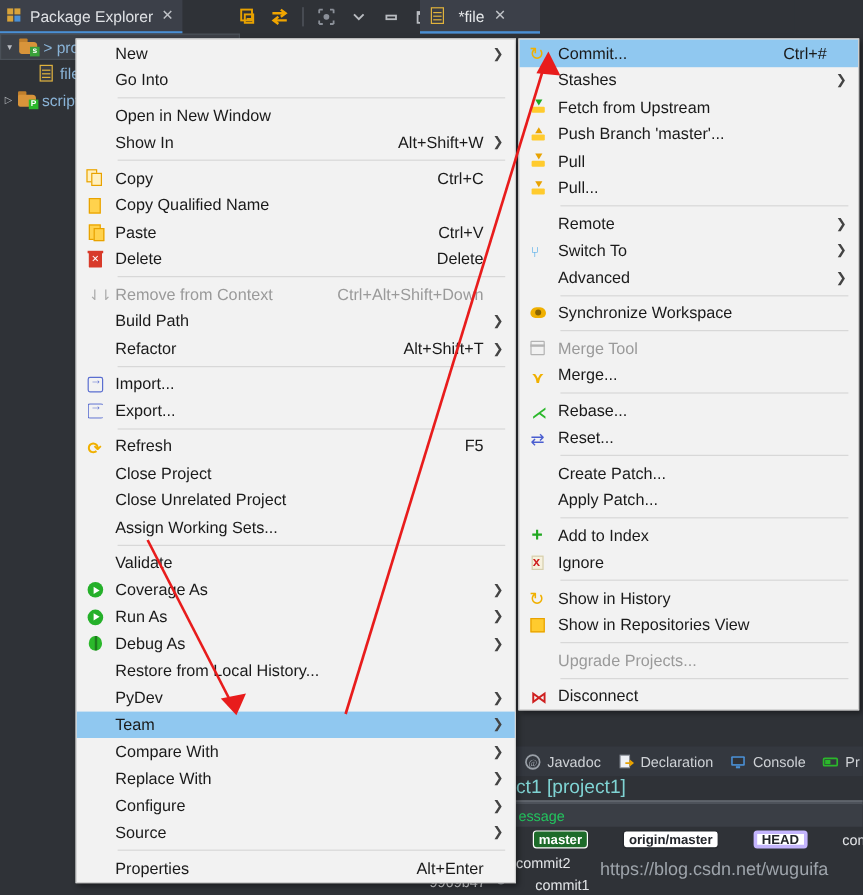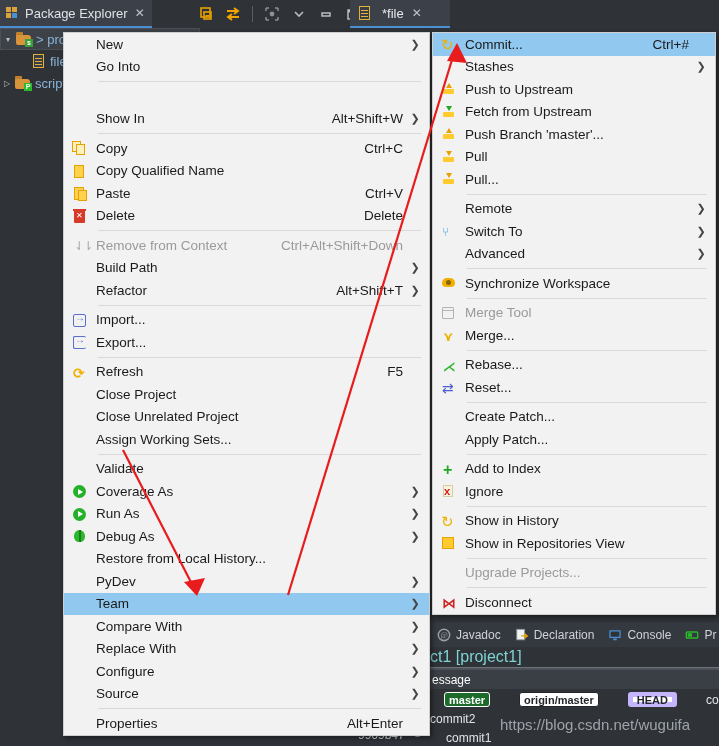--- a/index.html
+++ b/index.html
@@ -49,27 +49,27 @@
   .fold .badge{position:absolute;right:-1px;bottom:-1px;width:8px;height:8px;font-size:7px;line-height:8px;text-align:center;color:#fff;font-weight:bold;}
   .doc{width:14px;height:15px;position:relative;margin-right:4px;}
   .doc .pg{position:absolute;left:1px;top:0;width:11px;height:14px;border:1px solid #e0b23c;background:#3a3d44;box-sizing:border-box;}
   .doc .ln{position:absolute;left:3px;width:7px;height:1px;background:#e0b23c;}
 
   
   .bottom-tabs{position:absolute;left:430px;top:622px;width:289px;height:25px;background:#34383f;display:flex;align-items:center;font-size:12px;color:#cfd2d6;}
   .btab{display:flex;align-items:center;padding:0 7px;height:25px;white-space:nowrap;}
   .repo-line{position:absolute;left:430px;top:647px;width:318px;height:20px;color:#7fd3d3;font-size:16px;display:flex;align-items:center;background:#2f3237;}
   .hdr-line{position:absolute;left:430px;top:667px;width:289px;height:3px;background:#4d525a;border-top:1px solid #6c717a;}
-  .col-hdr{position:absolute;left:430px;top:670px;width:289px;height:19px;color:#ffffff;font-size:12px;display:flex;align-items:center;background:#3a3e45;}
+  .col-hdr{position:absolute;left:430px;top:670px;width:289px;height:19px;color:#22c55e;font-size:12px;display:flex;align-items:center;background:#3a3e45;}
   .commits{position:absolute;left:430px;top:690px;width:289px;height:56px;background:#2f3237;}
   .crow{height:19px;display:flex;align-items:center;font-size:12px;color:#e3e5e8;white-space:nowrap;gap:26px;}
   .ref{display:inline-flex;align-items:center;height:15px;padding:0 4px;border-radius:3px;font-size:11px;font-weight:bold;margin-right:3px;box-sizing:border-box;}
   .ref.master{background:#1d6b2a;color:#ffffff;border:1px solid #ffffff;}
   .ref.origin{background:#ffffff;color:#23262b;border:1px solid #23262b;}
-  .ref.head{background:#ffffff;color:#23262b;border:5px solid #c4b5fd;font-weight:bold;}
+  .ref.head{background:#ffffff;color:#23262b;border:3px solid #c4b5fd;font-weight:bold;}
   .graphdot{width:7px;height:7px;border-radius:50%;background:#9aa0a8;display:inline-block;}
   .watermark{position:absolute;left:500px;top:716px;color:#9ea4ab;font-size:15px;font-family:"Liberation Sans",sans-serif;}
   .sha{position:absolute;left:358px;top:728px;color:#d6d8db;font-size:12px;}
 
   
   .menu{
     position:absolute;background:#f2f2f2;border:1px solid #cfcfcf;
     box-shadow:2px 2px 5px rgba(0,0,0,.45);
     font-size:13.5px;color:#1a1a1a;box-sizing:border-box;
   }
@@ -292,20 +292,21 @@
       <span class="arr">❯</span>
     </div>
     <div class="mi">
       <span class="ico"></span>
       <span class="txt">Go Into</span>
       <span class="arr"></span>
     </div>
     <div class="msep"></div>
     <div class="mi">
       <span class="ico"></span>
+      <span class="txt">Open in New Window</span>
       <span class="arr"></span>
     </div>
     <div class="mi">
       <span class="ico"></span>
       <span class="txt">Show In</span>
       <span class="acc">Alt+Shift+W</span>
       <span class="arr">❯</span>
     </div>
     <div class="msep"></div>
     <div class="mi">
@@ -502,32 +503,20 @@
         </span>
       </span>
       <span class="txt">Commit...</span>
       <span class="acc">Ctrl+#</span>
       <span class="arr"></span>
     </div>
     <div class="mi">
       <span class="ico"></span>
       <span class="txt">Stashes</span>
       <span class="arr">❯</span>
-    </div>
-    <div class="mi">
-      <span class="ico">
-        <span class="ic">
-          <span class="ic-up">
-            <span class="ar"></span>
-            <span class="bs"></span>
-          </span>
-        </span>
-      </span>
-      <span class="txt">Push to Upstream</span>
-      <span class="arr"></span>
     </div>
     <div class="mi">
       <span class="ico">
         <span class="ic">
           <span class="ic-dn ic-dng">
             <span class="ar"></span>
             <span class="bs"></span>
           </span>
         </span>
       </span>

